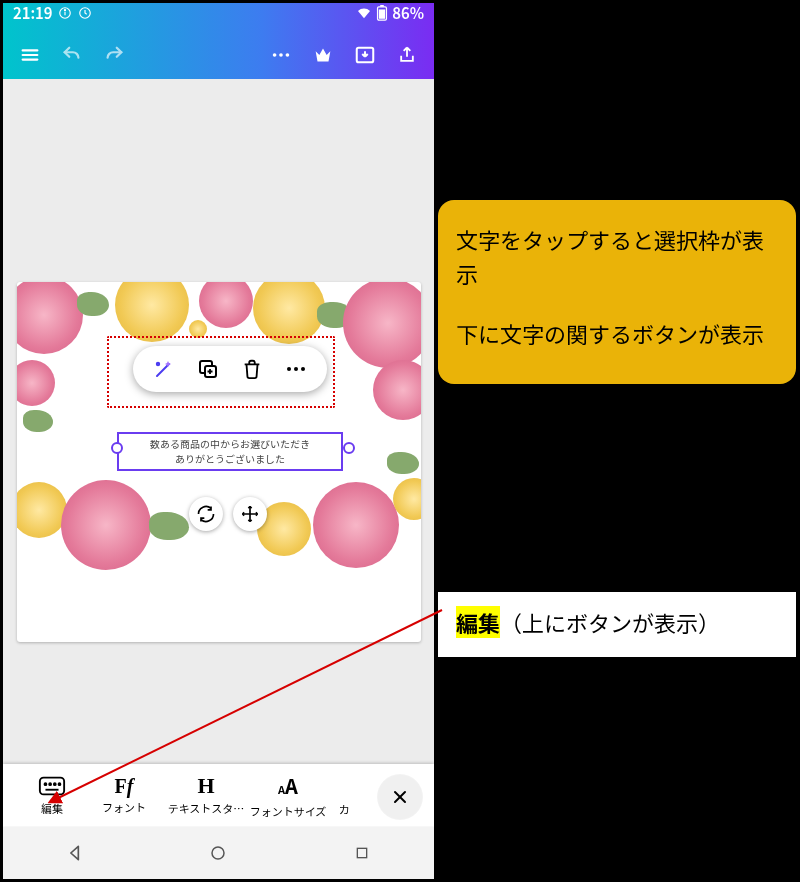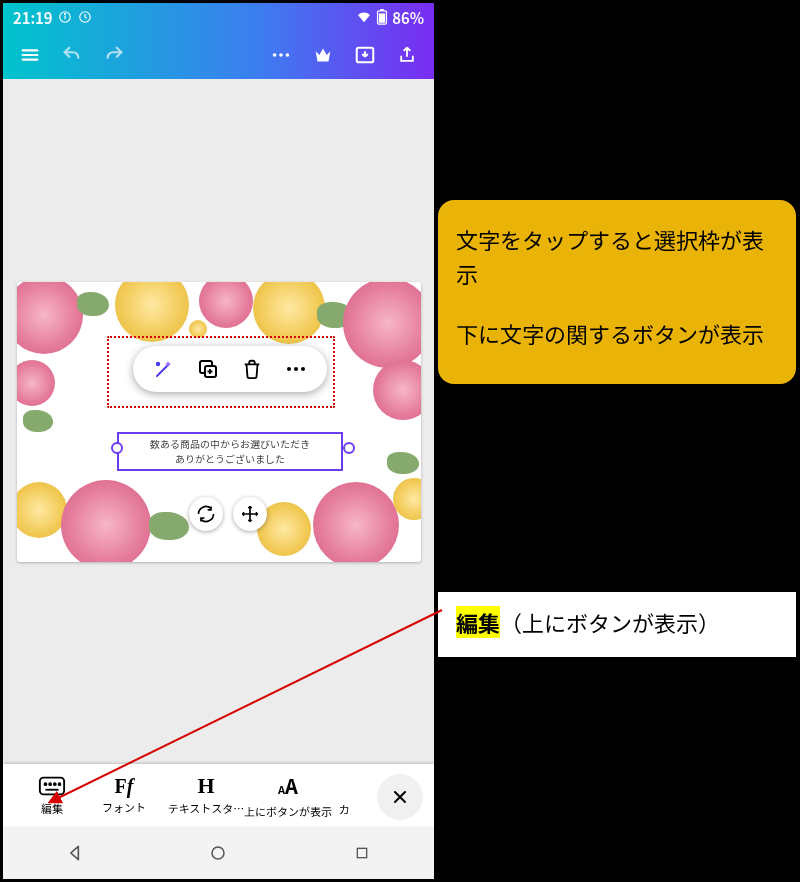--- a/index.html
+++ b/index.html
@@ -15,21 +15,21 @@
   .phone {
     position:absolute; left:2px; top:2px;
     width:433px; height:878px; background:#fff;
     border:1px solid #000;
   }
 
   
   .statusbar {
     position:absolute; left:0; top:0; right:0; height:28px;
     background:linear-gradient(90deg,#00c4cc,#3d7cf0 60%,#7a2cf2);
-    color:#fff; display:flex; align-items:center;
+    color:#fff; display:flex; align-items:flex-end;
     font-size:15px; font-weight:600; padding:8px 10px;
   }
   .status-left { display:flex; align-items:center; gap:6px; }
   .status-right { margin-left:auto; display:flex; align-items:center; gap:4px; }
   .status-ico { display:inline-flex; }
 
   
   .appbar {
     position:absolute; left:0; top:28px; right:0; height:48px;
     background:linear-gradient(90deg,#00c4cc,#3d7cf0 60%,#7a2cf2);
@@ -38,21 +38,21 @@
   .ab-btn { width:42px; height:48px; display:flex; align-items:center; justify-content:center; color:#fff; }
   .ab-space { flex:1; }
 
   
   .canvas-wrap {
     position:absolute; left:0; top:76px; right:0; bottom:105px;
     background:#ececec;
   }
   .card {
     position:absolute; left:14px; top:203px;
-    width:404px; height:280px; background:#fff;
+    width:404px; height:360px; background:#fff;
     border-radius:3px;
     box-shadow:0 1px 3px rgba(0,0,0,.25);
     overflow:hidden;
   }
   .flower-border { position:absolute; inset:0; }
   .flower {
     position:absolute; border-radius:50%;
   }
   
   .f-pink { background:radial-gradient(circle,#f7b6c7 0%,#e47a9a 60%,#d55e85 100%); }
@@ -332,21 +332,21 @@
     <div class="tool">
       <span style="font:700 20px/1 Georgia,serif">F<span style="font-style:italic">f</span></span>
       <span class="tool-label">フォント</span>
     </div>
     <div class="tool">
       <span style="font:700 22px/1 Georgia,serif">H</span>
       <span class="tool-label">テキストスタ…</span>
     </div>
     <div class="tool">
       <span style="font-weight:700"><span style="font-size:11px">A</span><span style="font-size:20px">A</span></span>
-      <span class="tool-label">上にボタンが表示</span>
+      <span class="tool-label">フォントサイズ</span>
     </div>
     <div class="tool narrow">
       <span class="tool-label" style="margin-top:28px">カ</span>
     </div>
   </div>
   <div class="close-chip">
     <svg width="20" height="20" viewBox="0 0 24 24" stroke="#000" stroke-width="2.4" stroke-linecap="round">
         <line x1="6" y1="6" x2="18" y2="18"></line>
         <line x1="18" y1="6" x2="6" y2="18"></line>
       </svg>

